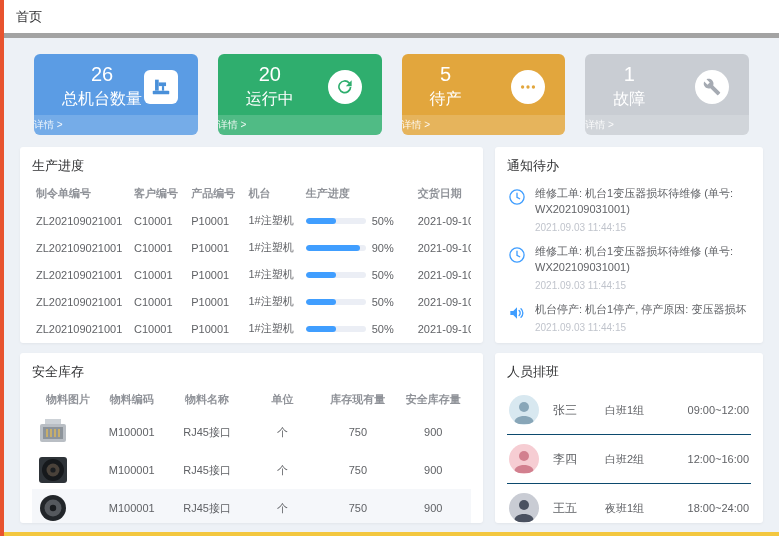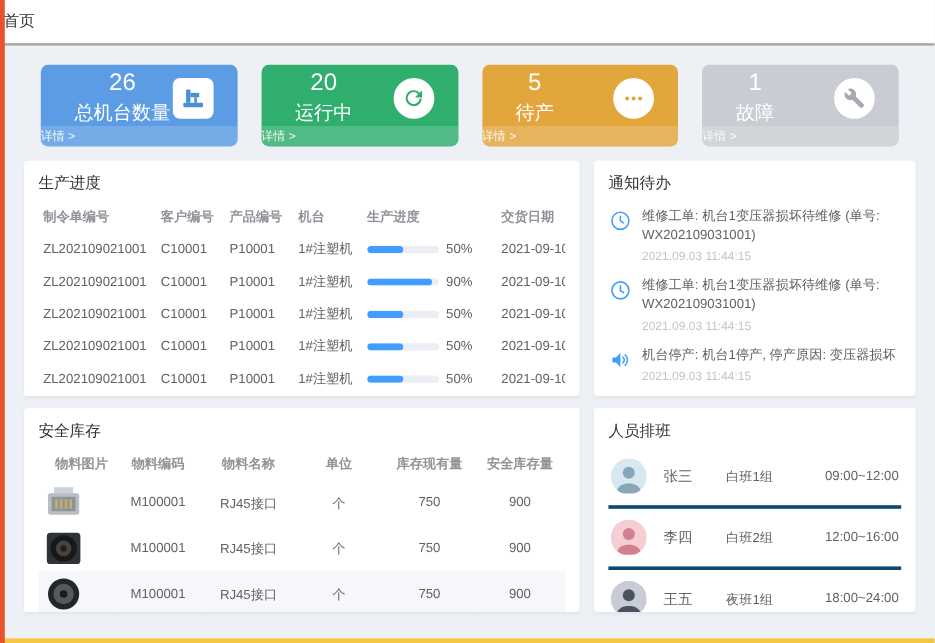--- a/index.html
+++ b/index.html
@@ -7,27 +7,27 @@
   body {
     font-family: "Liberation Sans", "DejaVu Sans", sans-serif;
     background: #edf1f6;
     overflow: hidden;
     position: relative;
   }
   .edge-left { position:absolute; left:0; top:0; width:4px; height:100%; background:#e8532e; z-index:20; }
   .edge-bottom { position:absolute; left:0; bottom:0; width:100%; height:4px; background:#f3c73f; z-index:19; }
 
   .topbar {
-    height: 38px; background:#fff; border-bottom:2px solid #a3a3a3;
-    display:flex; align-items:center; padding-left:3px;
+    height: 38px; background:#fff; border-bottom:5px solid #a3a3a3;
+    display:flex; align-items:center; padding-left:16px;
     font-size:13px; color:#303133;
   }
 
   .cards { display:flex; gap:20px; padding:16px 30px 12px 34px; }
-  .card { flex:1; height:68px; border-radius:6px; color:#fff; overflow:hidden;
+  .card { flex:1; height:81px; border-radius:6px; color:#fff; overflow:hidden;
           display:flex; flex-direction:column; cursor:pointer; }
   .card.blue   { background:#5b9ce4; }
   .card.green  { background:#2fae6e; }
   .card.orange { background:#e2a63d; }
   .card.gray   { background:#c9cdd3; }
   .card-body { flex:1; display:flex; align-items:center; justify-content:space-between;
                padding:4px 20px 0 28px; }
   .card-num   { font-size:20px; text-align:center; }
   .card-label { font-size:16px; margin-top:3px; }
   .badge { width:34px; height:34px; background:#fff; display:flex; align-items:center; justify-content:center; flex:none; }
@@ -56,21 +56,21 @@
   .notif-icon { width:20px; height:20px; flex:none; margin-top:1px; }
   .notif-text { font-size:11px; color:#606266; line-height:1.45; }
   .notif-time { font-size:10px; color:#c0c4cc; margin-top:4px; }
 
   .inv-table th, .inv-table td { text-align:center; }
   .inv-table th:first-child, .inv-table td:first-child { text-align:right; width:62px; }
   .inv-table td { padding:4px; }
   .inv-row-shaded { background:#f5f7fa; }
   .img-cell svg { display:block; }
 
-  .staff-row { display:flex; align-items:center; padding:9px 2px; border-bottom:3px solid #0c4a6e; cursor:default; }
+  .staff-row { display:flex; align-items:center; padding:9px 2px; border-bottom:1px solid #0c4a6e; cursor:default; }
   .staff-row:last-child { border-bottom:none; }
   .avatar { width:30px; height:30px; border-radius:50%; overflow:hidden; flex:none; }
   .avatar svg { display:block; }
   .staff-name  { font-size:12px; color:#606266; margin-left:14px; width:52px; }
   .staff-shift { font-size:11px; color:#606266; width:72px; }
   .staff-time  { font-size:11px; color:#606266; margin-left:auto; }
 </style>
 </head>
 <body>
 

